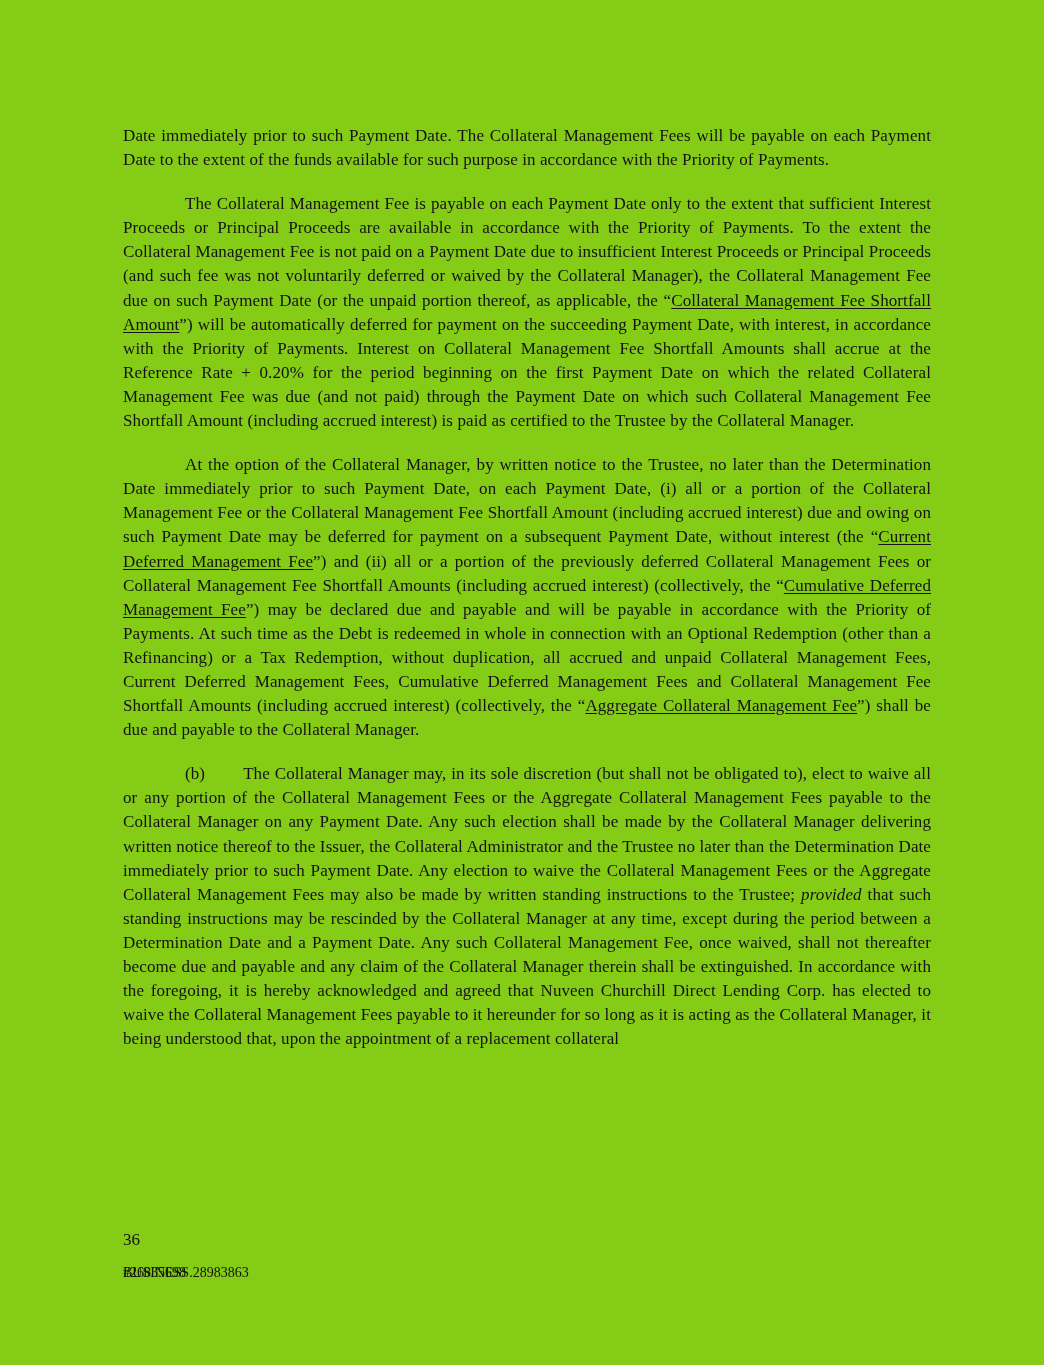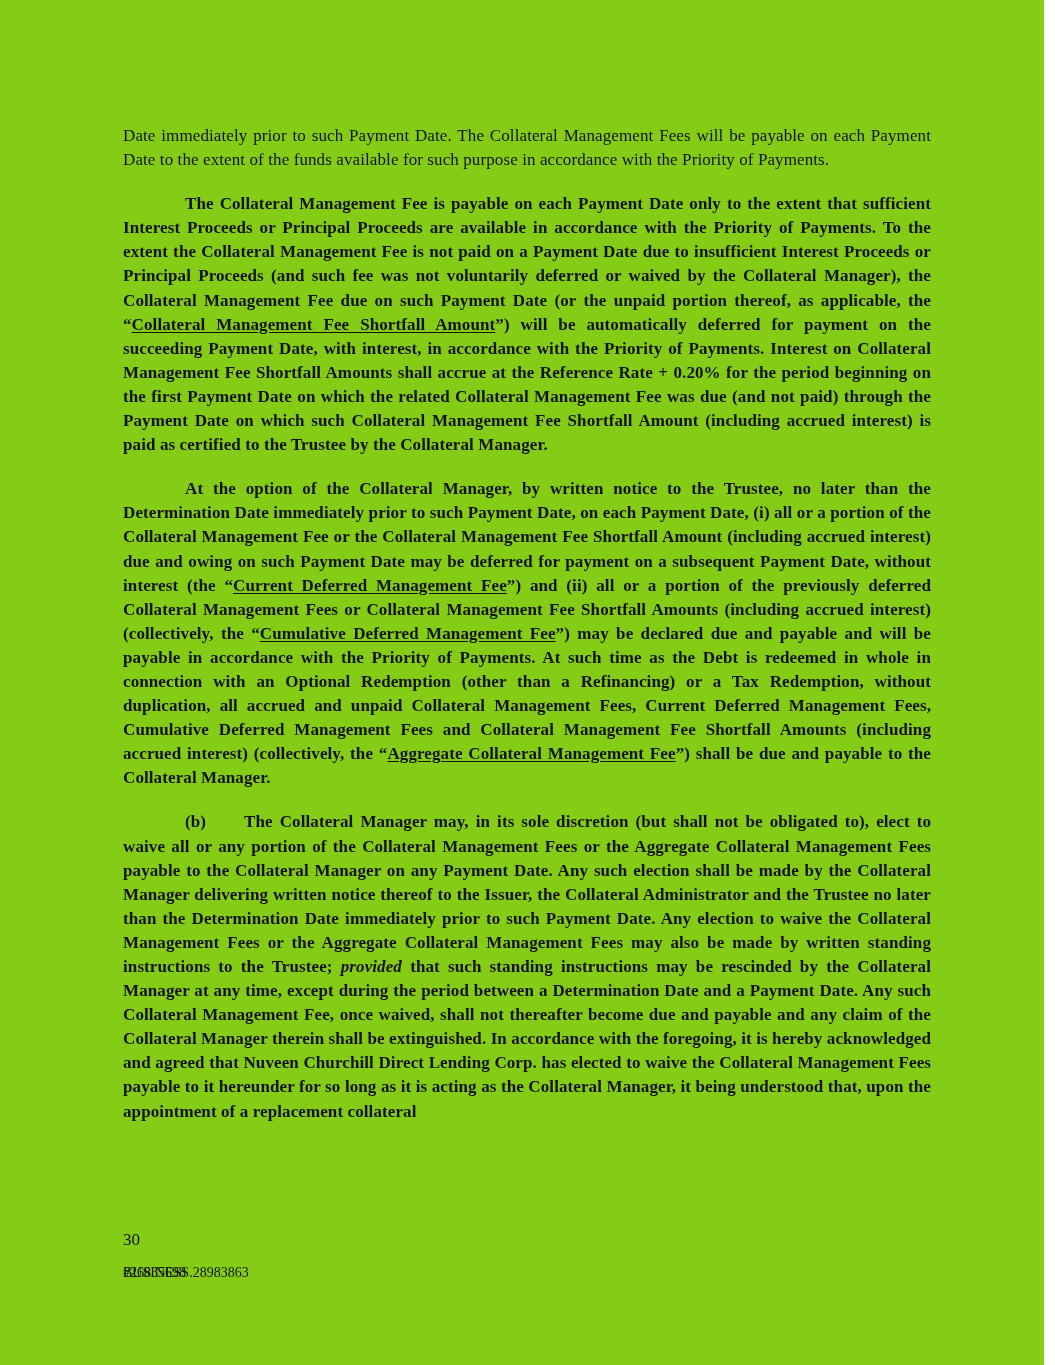--- a/index.html
+++ b/index.html
@@ -24,21 +24,20 @@
   }
   .para {
     font-size: 17px;
     line-height: 24.1px;
     text-align: justify;
     margin: 0 0 20px 0;
     letter-spacing: 0.1px;
   }
   .para.indent {
     text-indent: 62px;
-    font-weight: bold;
   }
   .para .u {
     text-decoration: underline;
     text-underline-offset: 2px;
   }
   .para .i {
     font-style: italic;
   }
   .para .tab {
     display: inline-block;
@@ -71,20 +70,20 @@
 
 <div id="page">
 
   <div id="text-block">
     <p class="para"><span>Date immediately prior to such Payment Date. The Collateral Management Fees will be payable on each Payment Date to the extent of the funds available for such purpose in accordance with the Priority of Payments.</span></p>
     <p class="para indent"><span>The Collateral Management Fee is payable on each Payment Date only to the extent that sufficient Interest Proceeds or Principal Proceeds are available in accordance with the Priority of Payments. To the extent the Collateral Management Fee is not paid on a Payment Date due to insufficient Interest Proceeds or Principal Proceeds (and such fee was not voluntarily deferred or waived by the Collateral Manager), the Collateral Management Fee due on such Payment Date (or the unpaid portion thereof, as applicable, the “</span><span class="u">Collateral Management Fee Shortfall Amount</span><span>”) will be automatically deferred for payment on the succeeding Payment Date, with interest, in accordance with the Priority of Payments. Interest on Collateral Management Fee Shortfall Amounts shall accrue at the Reference Rate + 0.20% for the period beginning on the first Payment Date on which the related Collateral Management Fee was due (and not paid) through the Payment Date on which such Collateral Management Fee Shortfall Amount (including accrued interest) is paid as certified to the Trustee by the Collateral Manager.</span></p>
     <p class="para indent"><span>At the option of the Collateral Manager, by written notice to the Trustee, no later than the Determination Date immediately prior to such Payment Date, on each Payment Date, (i) all or a portion of the Collateral Management Fee or the Collateral Management Fee Shortfall Amount (including accrued interest) due and owing on such Payment Date may be deferred for payment on a subsequent Payment Date, without interest (the “</span><span class="u">Current Deferred Management Fee</span><span>”) and (ii) all or a portion of the previously deferred Collateral Management Fees or Collateral Management Fee Shortfall Amounts (including accrued interest) (collectively, the “</span><span class="u">Cumulative Deferred Management Fee</span><span>”) may be declared due and payable and will be payable in accordance with the Priority of Payments.  At such time as the Debt is redeemed in whole in connection with an Optional Redemption (other than a Refinancing) or a Tax Redemption, without duplication, all accrued and unpaid Collateral Management Fees, Current Deferred Management Fees, Cumulative Deferred Management Fees and Collateral Management Fee Shortfall Amounts (including accrued interest) (collectively, the “</span><span class="u">Aggregate Collateral Management Fee</span><span>”) shall be due and payable to the Collateral Manager.</span></p>
     <p class="para indent"><span>(b)</span><span class="tab"></span><span>The Collateral Manager may, in its sole discretion (but shall not be obligated to), elect to waive all or any portion of the Collateral Management Fees or the Aggregate Collateral Management Fees payable to the Collateral Manager on any Payment Date. Any such election shall be made by the Collateral Manager delivering written notice thereof to the Issuer, the Collateral Administrator and the Trustee no later than the Determination Date immediately prior to such Payment Date. Any election to waive the Collateral Management Fees or the Aggregate Collateral Management Fees may also be made by written standing instructions to the Trustee; </span><span class="i">provided</span><span> that such standing instructions may be rescinded by the Collateral Manager at any time, except during the period between a Determination Date and a Payment Date.  Any such Collateral Management Fee, once waived, shall not thereafter become due and payable and any claim of the Collateral Manager therein shall be extinguished.  In accordance with the foregoing, it is hereby acknowledged and agreed that Nuveen Churchill Direct Lending Corp. has elected to waive the Collateral Management Fees payable to it hereunder for so long as it is acting as the Collateral Manager, it being understood that, upon the appointment of a replacement collateral</span></p>
   </div>
 
-  <div id="page-number">30</div>
+  <div id="page-number">36</div>
 
   <div id="footer-ids">
     <span class="layer">BUSINESS.28983863</span>
     <span class="layer">#26835698</span>
   </div>
 
 </div>
 
 </body></html>

